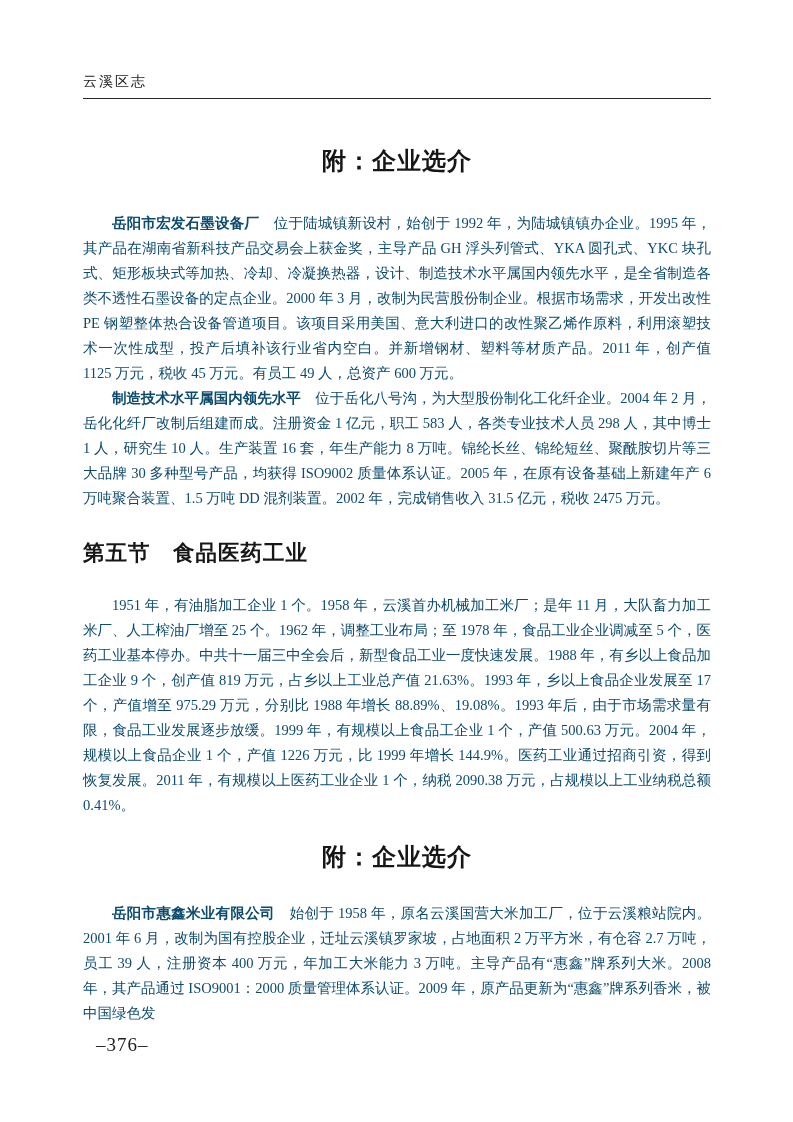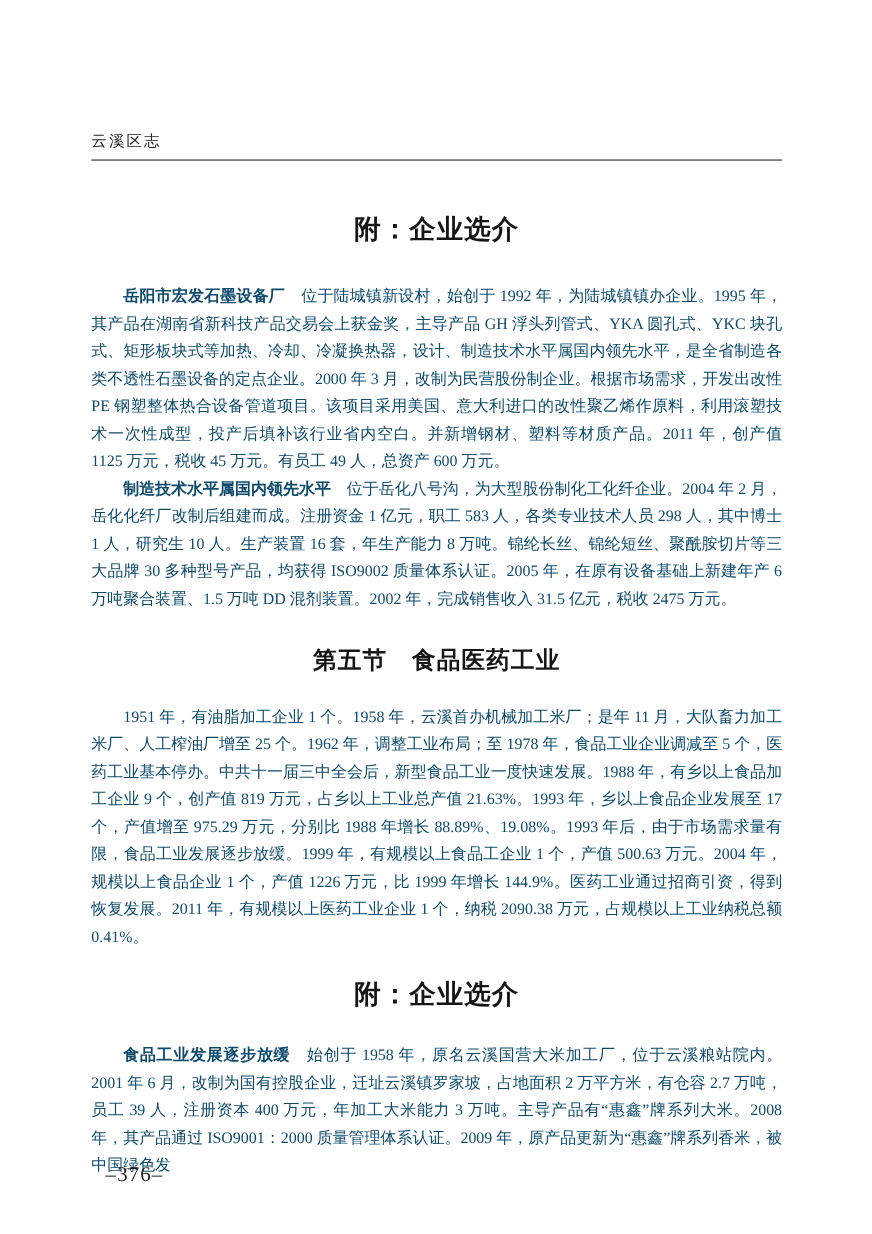--- a/index.html
+++ b/index.html
@@ -1,15 +1,15 @@
 <!DOCTYPE html>
 <html><head>
 <meta charset="utf-8">
 <style>
-  * { box-sizing: border-box; margin-top: 24px; }
+  * { box-sizing: border-box; }
   html, body { margin: 0; padding: 0; }
   body {
     width: 793px;
     height: 1122px;
     background: #ffffff;
     color: #1d1d1d;
     font-family: "Liberation Serif", serif;
     position: relative;
     overflow: hidden;
   }
@@ -35,21 +35,21 @@
     font-size: 24px;
     font-weight: bold;
     text-align: center;
     margin: 46px 0 34px 0;
     letter-spacing: 1px;
     color: #161616;
   }
   h1.section-title {
     font-size: 21.5px;
     font-weight: bold;
-    text-align: center;
+    text-align: left;
     margin: 27px 0 26px 0;
     letter-spacing: 1px;
     color: #161616;
   }
   h1.appendix-title-2 { margin-top: 23px; margin-bottom: 28px; }
   p.para {
     margin: 0;
     font-size: 14.5px;
     line-height: 25px;
     text-align: justify;
@@ -84,19 +84,19 @@
 
     <p class="para"><span class="lead">制造技术水平属国内领先水平</span><span>　位于岳化八号沟，为大型股份制化工化纤企业。2004 年 2 月，岳化化纤厂改制后组建而成。注册资金 1 亿元，职工 583 人，各类专业技术人员 298 人，其中博士 1 人，研究生 10 人。生产装置 16 套，年生产能力 8 万吨。锦纶长丝、锦纶短丝、聚酰胺切片等三大品牌 30 多种型号产品，均获得 ISO9002 质量体系认证。2005 年，在原有设备基础上新建年产 6 万吨聚合装置、1.5 万吨 DD 混剂装置。2002 年，完成销售收入 31.5 亿元，税收 2475 万元。</span></p>
 
     <h1 class="section-title">第五节　食品医药工业</h1>
 
 
     <p class="para">1951 年，有油脂加工企业 1 个。1958 年，云溪首办机械加工米厂；是年 11 月，大队畜力加工米厂、人工榨油厂增至 25 个。1962 年，调整工业布局；至 1978 年，食品工业企业调减至 5 个，医药工业基本停办。中共十一届三中全会后，新型食品工业一度快速发展。1988 年，有乡以上食品加工企业 9 个，创产值 819 万元，占乡以上工业总产值 21.63%。1993 年，乡以上食品企业发展至 17 个，产值增至 975.29 万元，分别比 1988 年增长 88.89%、19.08%。1993 年后，由于市场需求量有限，食品工业发展逐步放缓。1999 年，有规模以上食品工企业 1 个，产值 500.63 万元。2004 年，规模以上食品企业 1 个，产值 1226 万元，比 1999 年增长 144.9%。医药工业通过招商引资，得到恢复发展。2011 年，有规模以上医药工业企业 1 个，纳税 2090.38 万元，占规模以上工业纳税总额 0.41%。</p>
 
     <h1 class="appendix-title appendix-title-2">附：企业选介</h1>
 
-    <p class="para"><span class="lead">食品工业发展逐步放缓</span><span>　始创于 1958 年，原名云溪国营大米加工厂，位于云溪粮站院内。2001 年 6 月，改制为国有控股企业，迁址云溪镇罗家坡，占地面积 2 万平方米，有仓容 2.7 万吨，员工 39 人，注册资本 400 万元，年加工大米能力 3 万吨。主导产品有“惠鑫”牌系列大米。2008 年，其产品通过 ISO9001：2000 质量管理体系认证。2009 年，原产品更新为“惠鑫”牌系列香米，被中国绿色发</span></p>
+    <p class="para"><span class="lead">岳阳市惠鑫米业有限公司</span><span>　始创于 1958 年，原名云溪国营大米加工厂，位于云溪粮站院内。2001 年 6 月，改制为国有控股企业，迁址云溪镇罗家坡，占地面积 2 万平方米，有仓容 2.7 万吨，员工 39 人，注册资本 400 万元，年加工大米能力 3 万吨。主导产品有“惠鑫”牌系列大米。2008 年，其产品通过 ISO9001：2000 质量管理体系认证。2009 年，原产品更新为“惠鑫”牌系列香米，被中国绿色发</span></p>
 
   </main>
 
 </div>
 
 <div class="page-number">–376–</div>
 
 </body></html>

